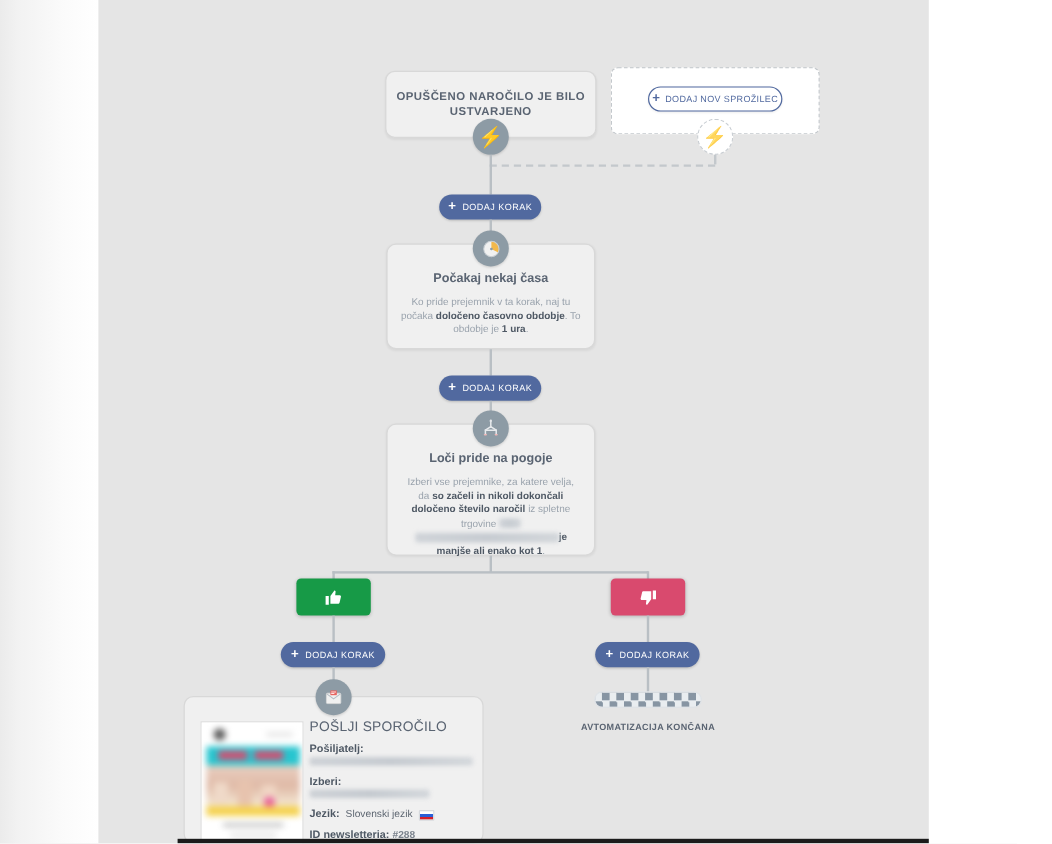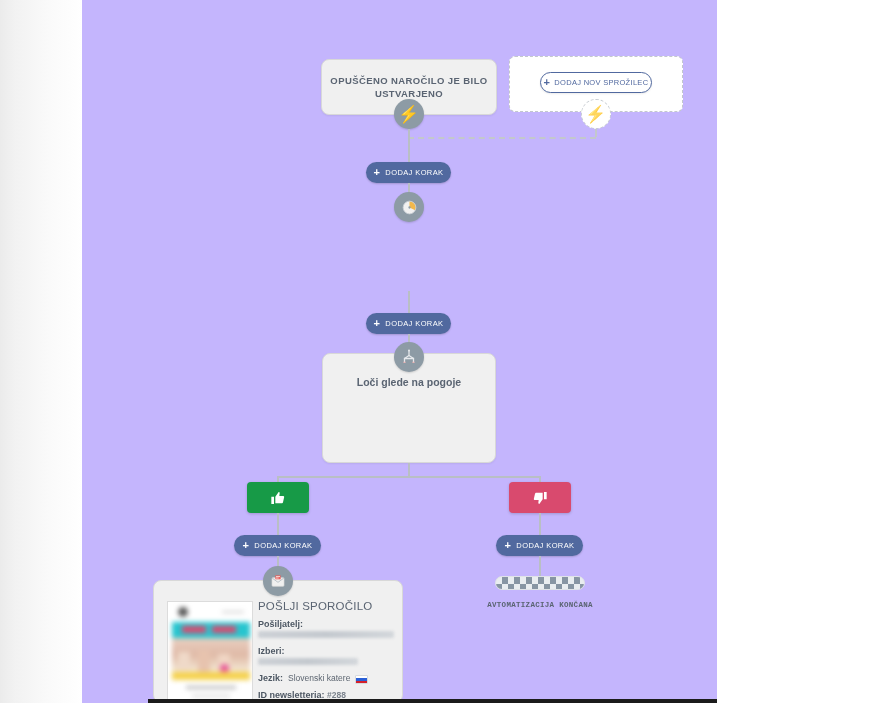--- a/index.html
+++ b/index.html
@@ -5,23 +5,23 @@
   * { box-sizing: border-box; }
   html, body {
     margin: 0; padding: 0;
     width: 877px; height: 703px;
     overflow: hidden;
     font-family: "Liberation Sans", sans-serif;
     background: #ffffff;
   }
   #canvas {
     position: relative;
-    width: 717px;
+    width: 774px;
     height: 703px;
-    background: #c4b5fd;
+    background: #e5e5e5;
     overflow: hidden;
   }
   
   #left-shade {
     position: absolute; left: 0; top: 0; width: 82px; height: 703px;
     background: linear-gradient(to right, #ebebeb 0%, #f2f2f2 18%, #fafafa 60%, #ffffff 100%);
     pointer-events: none;
   }
   #bottom-bar {
     position: absolute; left: 148px; top: 699px; width: 630px; height: 4px;
@@ -173,21 +173,20 @@
   }
   .end-label {
     position: absolute;
     left: 470px; top: 601px; width: 140px;
     text-align: center;
     color: #5a6472;
     font-size: 7.5px;
     font-weight: bold;
     letter-spacing: 0.3px;
     text-transform: uppercase;
-    font-family: Liberation Mono, monospace;
   }
 
   
   .msg-card {
     position: absolute;
     left: 153px; top: 580px; width: 250px; height: 123px;
     background: #f0f0f0;
     border: 1px solid #d8d8d8;
     border-radius: 8px;
   }
@@ -268,40 +267,49 @@
 
   <div class="vline" style="left:408px; top:129px; height:33px;"></div>
 
   <div class="add-step-btn" style="left:366px; top:162px; width:85px;">
     <span class="plus">+</span>
     <span>DODAJ KORAK</span>
   </div>
 
   <div class="vline" style="left:408px; top:183px; height:22px;"></div>
 
+  <div class="card wait-card">
+    <div class="step-head">Počakaj nekaj časa</div>
+    <div class="step-body">
+      <span>Ko pride prejemnik v ta korak, naj tu počaka </span><b>določeno časovno obdobje</b><span>. To obdobje je </span><span class="num">1 ura</span><span>.</span>
+    </div>
+  </div>
   <div class="node-circle" style="left:394px; top:192px;">
     <svg viewBox="0 0 24 24" width="17" height="17">
       <circle cx="12" cy="12" r="9" fill="#f1f1f1"></circle>
       <path d="M12 12 L12 3 A9 9 0 0 1 20 16 Z" fill="#f2b84b"></path>
       <circle cx="12" cy="12" r="1.6" fill="#8d9ba5"></circle>
       <circle cx="12" cy="12" r="9" fill="none" stroke="#c8ced3" stroke-width="1.2"></circle>
     </svg>
   </div>
 
   <div class="vline" style="left:408px; top:291px; height:22px;"></div>
 
   <div class="add-step-btn" style="left:366px; top:313px; width:85px;">
     <span class="plus">+</span>
     <span>DODAJ KORAK</span>
   </div>
 
   <div class="vline" style="left:408px; top:334px; height:22px;"></div>
 
   <div class="card cond-card">
-    <div class="step-head">Loči glede na pogoje</div>
+    <div class="step-head">Loči pride na pogoje</div>
+    <div class="step-body">
+      <span>Izberi vse prejemnike, za katere velja, da </span><b>so začeli in nikoli dokončali določeno število naročil</b><span> iz spletne trgovine </span><span class="redact w1"></span> <span class="redact w2"></span><b>je manjše ali enako kot</b> <span class="num">1</span><span>.</span>
+    </div>
   </div>
   <div class="node-circle" style="left:394px; top:342px;">
     <svg viewBox="0 0 24 24" width="18" height="18">
       <g stroke="#e6e9ec" stroke-width="1.7" fill="none" stroke-linecap="round">
         <path d="M12 4 L12 10"></path>
         <path d="M6 18 L6 14 L18 14 L18 18"></path>
         <path d="M6 14 L12 10 L18 14"></path>
       </g>
       <circle cx="12" cy="3.4" r="1.3" fill="#e6e9ec"></circle>
       <path d="M4.6 18.4 a2 2 0 0 0 2.8 0" stroke="#f0b9b9" stroke-width="1.5" fill="none"></path>
@@ -366,21 +374,21 @@
       <div class="msg-title">POŠLJI SPOROČILO</div>
 
       <div class="msg-field-label">Pošiljatelj:</div>
       <div class="msg-redact" style="width:136px;"></div>
 
       <div class="msg-field-label">Izberi:</div>
       <div class="msg-redact" style="width:100px;"></div>
 
       <div class="msg-row">
         <span>Jezik:</span>
-        <span class="val">Slovenski katere</span>
+        <span class="val">Slovenski jezik</span>
         <span class="flag"></span>
       </div>
 
       <div class="msg-id">
         <span>ID newsletteria:</span>
         <span class="val">#288</span>
       </div>
     </div>
   </div>
 

